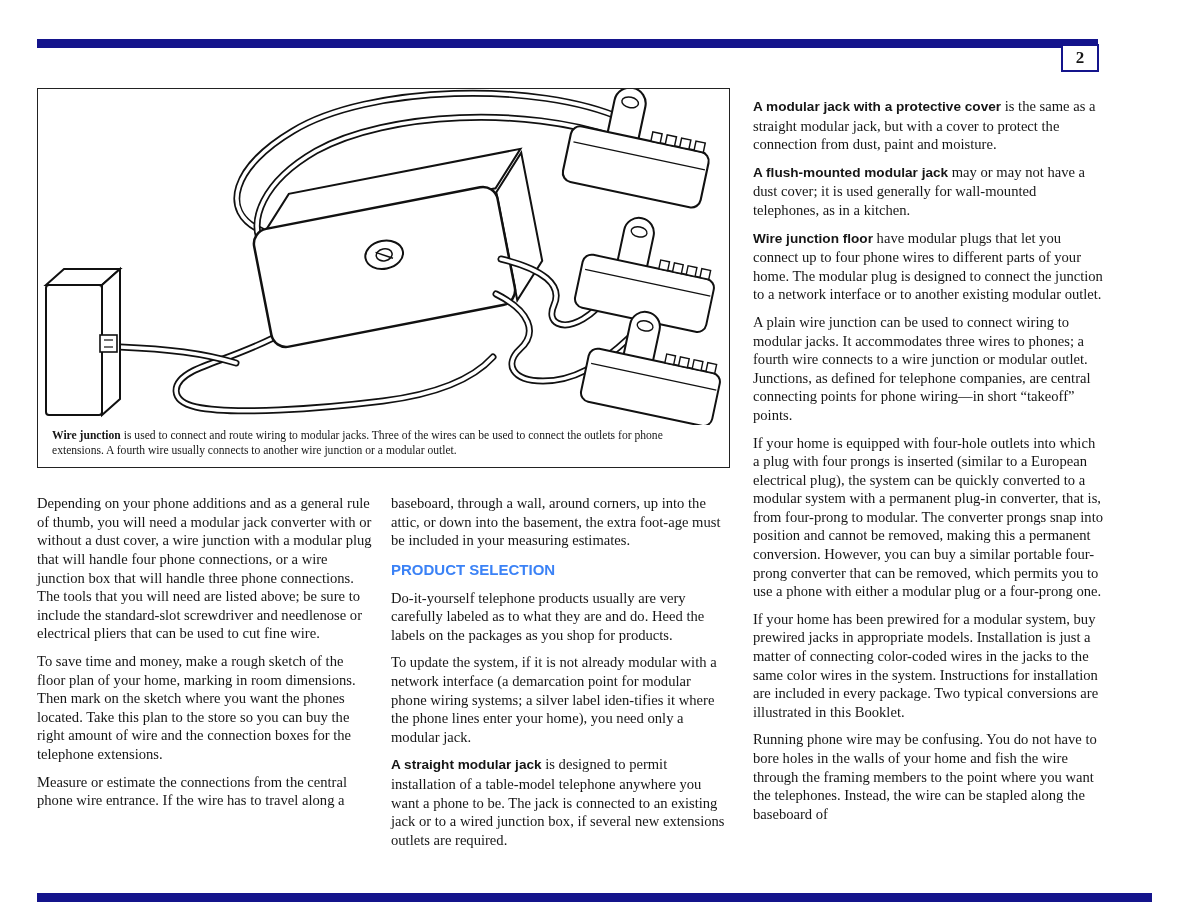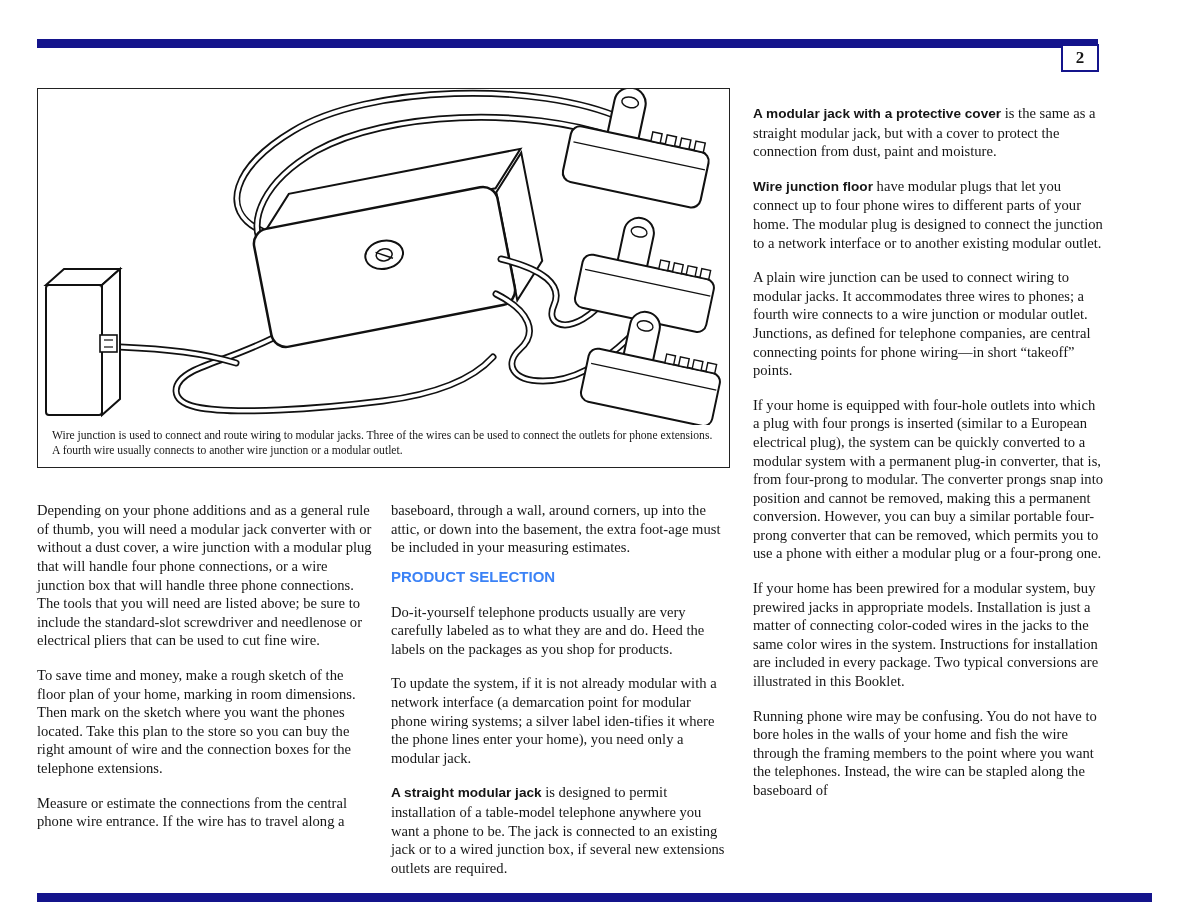--- a/index.html
+++ b/index.html
@@ -8,26 +8,26 @@
   .top-bar{position:absolute;left:37px;top:39px;width:1061px;height:9px;background:#14148c;}
   .bottom-bar{position:absolute;left:37px;top:893px;width:1115px;height:9px;background:#14148c;}
   .page-num-box{position:absolute;left:1061px;top:44px;width:34px;height:24px;border:2px solid #14148c;
         display:flex;align-items:center;justify-content:center;background:#fff;
         font-weight:bold;font-size:17px;}
   .content{position:absolute;left:37px;top:88px;width:1066px;display:flex;gap:23px;}
   .left-wrap{width:693px;flex:0 0 693px;}
   .figure-box{border:1.5px solid #222;width:693px;box-sizing:border-box;background:#fff;}
   .figure-box svg{display:block;}
   .fig-caption{font-size:11.6px;line-height:14.6px;padding:4px 14px 9px 14px;}
-  .fig-caption .cap-lead{font-weight:normal;}
+  .fig-caption .cap-lead{font-weight:bold;}
   .two-cols{display:flex;gap:16px;margin-top:17px;}
   .col{font-size:14.6px;line-height:18.6px;}
   .col1,.col2{width:338px;flex:0 0 338px;}
   .col3{width:350px;flex:0 0 350px;}
-  .col p{margin:16px 0 7px 0;}
+  .col p{margin:9px 0 7px 0;}
   .sect-heading{color:#3b82f6;font-family:"Liberation Sans", sans-serif;font-weight:bold;
         font-size:15px;margin:11px 0 5px 0;}
   .lead{font-family:"Liberation Sans", sans-serif;font-weight:bold;font-size:13.6px;}
   .wire{fill:none;stroke:#111;stroke-width:7;stroke-linecap:round;}
   .wire-core{fill:none;stroke:#fff;stroke-width:3.6;stroke-linecap:round;}
 </style>
 </head>
 <body>
 
 <div class="page">
@@ -117,20 +117,21 @@
           <p>Do-it-yourself telephone products usually are very carefully labeled as to what they are and do.  Heed the labels on the packages as you shop for products.</p>
           <p>To update the system, if it is not already modular with a network interface (a demarcation point for modular phone wiring systems; a silver label iden-tifies it where the phone lines enter your home), you need only a modular jack.</p>
           <p><span class="lead">A straight modular jack</span><span> is designed to permit installation of a table-model telephone anywhere you want a phone to be.  The jack is connected to an existing jack or to a wired junction box, if several new extensions outlets are required.</span></p>
         </div>
 
       </div>
     </div>
 
     <div class="col col3">
       <p><span class="lead">A modular jack with a protective cover</span><span> is the same as a straight modular jack, but with a cover to protect the connection from dust, paint and moisture.</span></p>
+      <p><span class="lead">A flush-mounted modular jack</span><span> may or may not have a dust cover; it is used generally for wall-mounted telephones, as in a kitchen.</span></p>
       <p><span class="lead">Wire junction floor</span><span> have modular plugs that let you connect up to four phone wires to different parts of your home.  The modular plug is designed to connect the junction to a network interface or to another existing modular outlet.</span></p>
       <p>A plain wire junction can be used to connect wiring to modular jacks.  It accommodates three wires to phones; a fourth wire connects to a wire junction or modular outlet.  Junctions, as defined for telephone companies, are central connecting points for phone wiring—in short “takeoff” points.</p>
       <p>If your home is equipped with four-hole outlets into which a plug with four prongs is inserted (similar to a European electrical plug), the system can be quickly converted to a modular system with a permanent plug-in converter, that is, from four-prong to modular.  The converter prongs snap into position and cannot be removed, making this a permanent conversion.  However, you can buy a similar portable four-prong converter that can be removed, which permits you to use a phone with either a modular plug or a four-prong one.</p>
       <p>If your home has been prewired for a modular system, buy prewired jacks in appropriate models.  Installation is just a matter of connecting color-coded wires in the jacks to the same color wires in the system.  Instructions for installation are included in every package.  Two typical conversions are illustrated in this Booklet.</p>
       <p>Running phone wire may be confusing.  You do not have to bore holes in the walls of your home and fish the wire through the framing members to the point where you want the telephones.  Instead, the wire can be stapled along the baseboard of</p>
     </div>
 
   </div>
 
   <div class="bottom-bar"></div>

